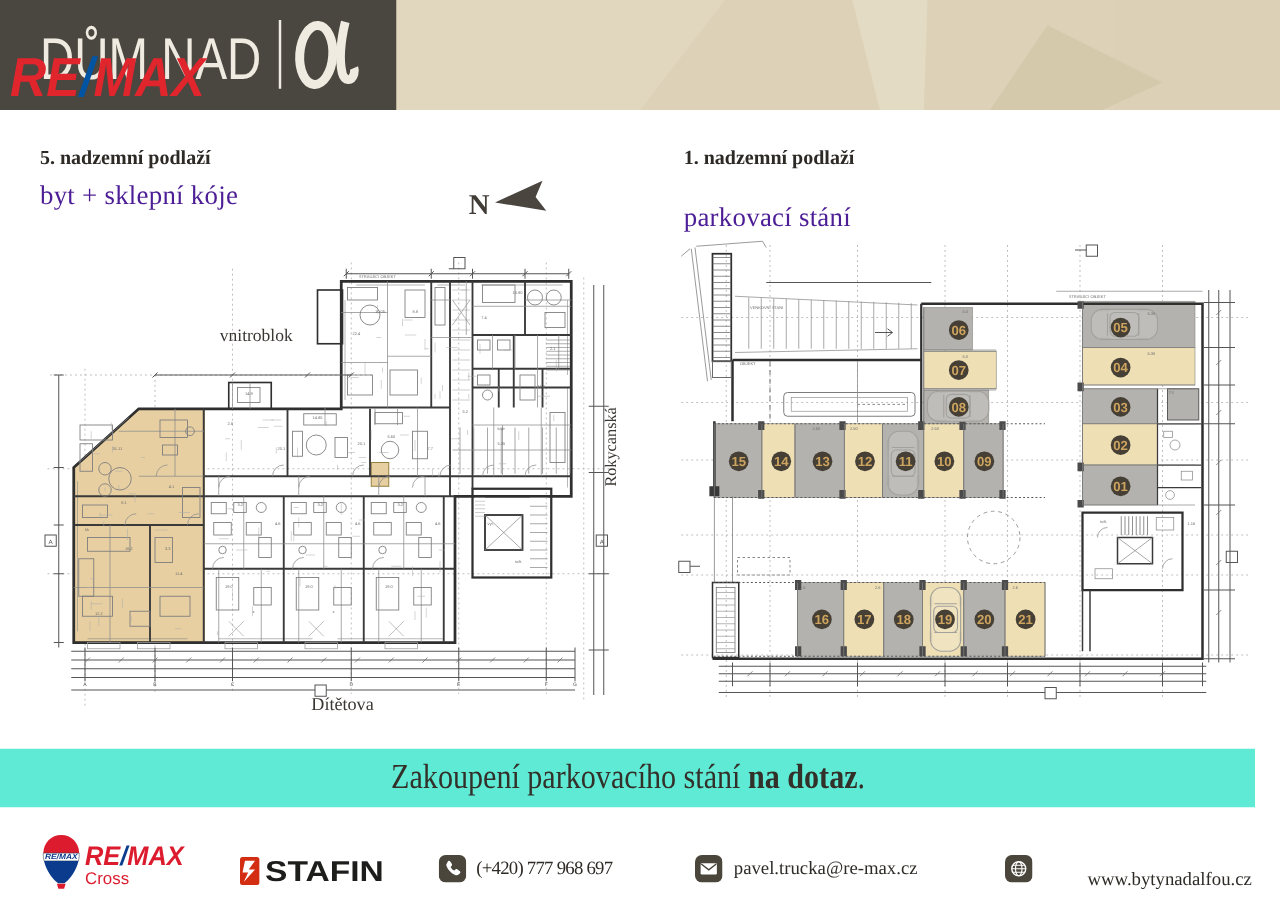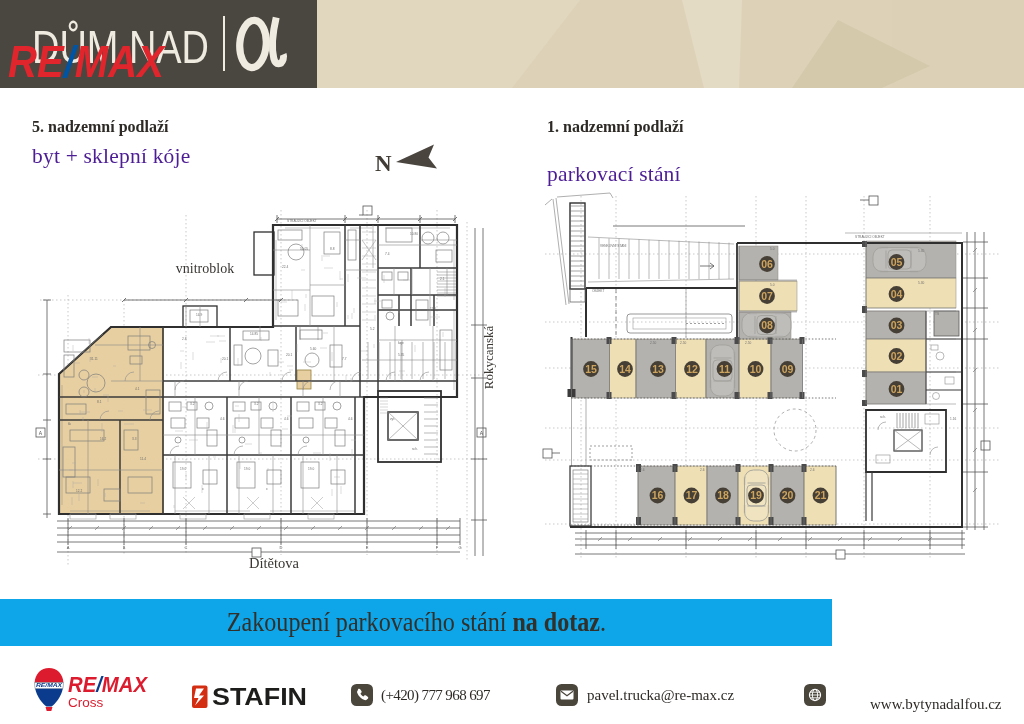--- a/index.html
+++ b/index.html
@@ -4,21 +4,21 @@
 html,body{margin:0;padding:0;background:#fff;}
 body{width:1024px;height:724px;position:relative;overflow:hidden;
   font-family:"Liberation Serif",serif;-webkit-font-smoothing:antialiased;}
 .abs{position:absolute;}
 #header{left:0;top:0;width:944px;height:88px;background:#ddd2b8;}
 #darkbox{left:0;top:0;width:317px;height:88px;background:#4a4640;}
 #byt{right:32px;top:17px;font-size:36px;color:#2a2723;letter-spacing:2px;}
 #byt b{letter-spacing:1px;}
 .title{font-weight:bold;font-size:16px;color:#2d2a26;}
 .subtitle{font-size:21.5px;letter-spacing:0.2px;color:#4c1d95;font-weight:400;}
-#bar{left:0;top:599px;width:832px;height:47px;background:#0ea5e9;
+#bar{left:0;top:599px;width:1004px;height:47px;background:#5eead4;
   text-align:center;font-size:28px;color:#33302a;line-height:46px;}
 #footer{left:0;top:646px;width:1024px;height:78px;background:#fff;}
 .ftext{position:absolute;font-size:15px;color:#2e2b27;}
 </style></head>
 <body>
 <div id="header" class="abs">
 <svg width="1024" height="88" style="position:absolute;left:0;top:0">
   <polygon points="317,0 580,0 512,88 317,88" fill="#e1d7bf"></polygon>
   <polygon points="682,0 742,0 739,88 704,88" fill="#e4dbc4"></polygon>
   <rect x="892" y="0" width="132" height="88" fill="#dcd1b6"></rect>

